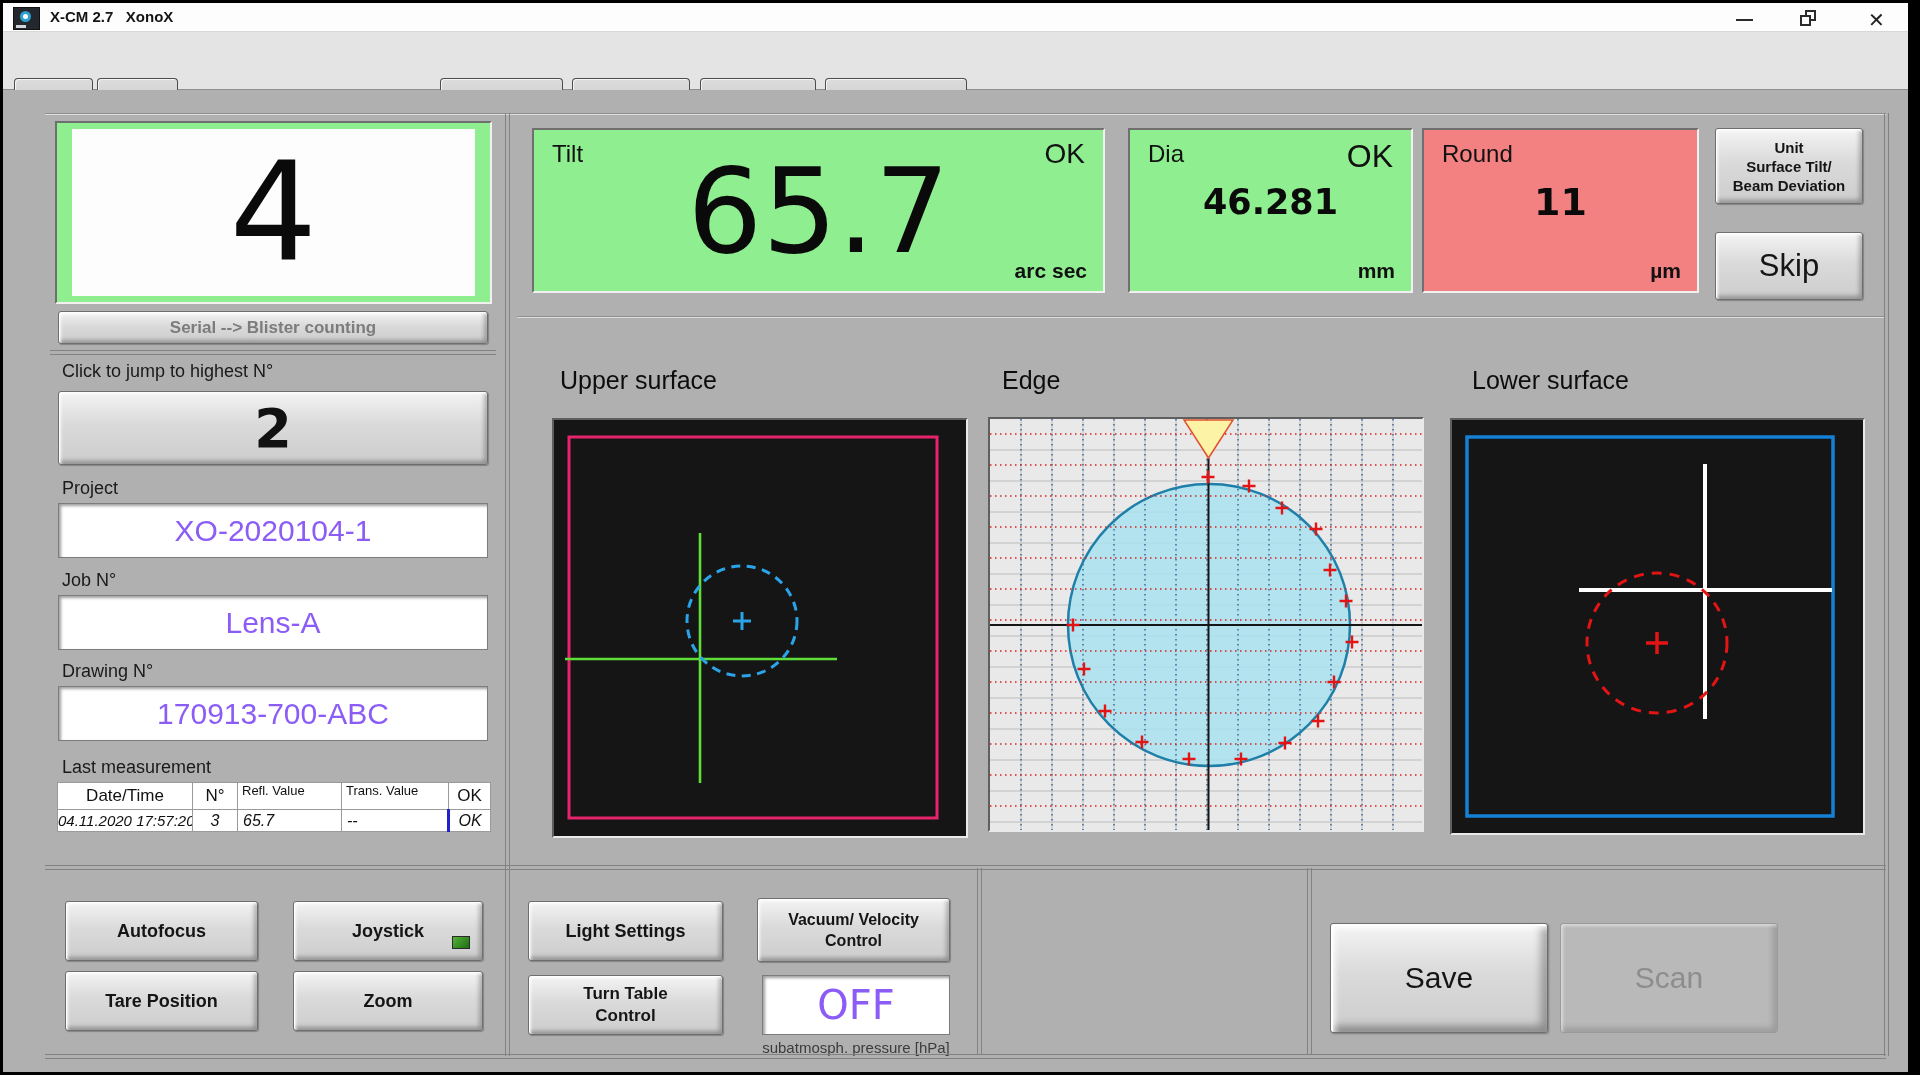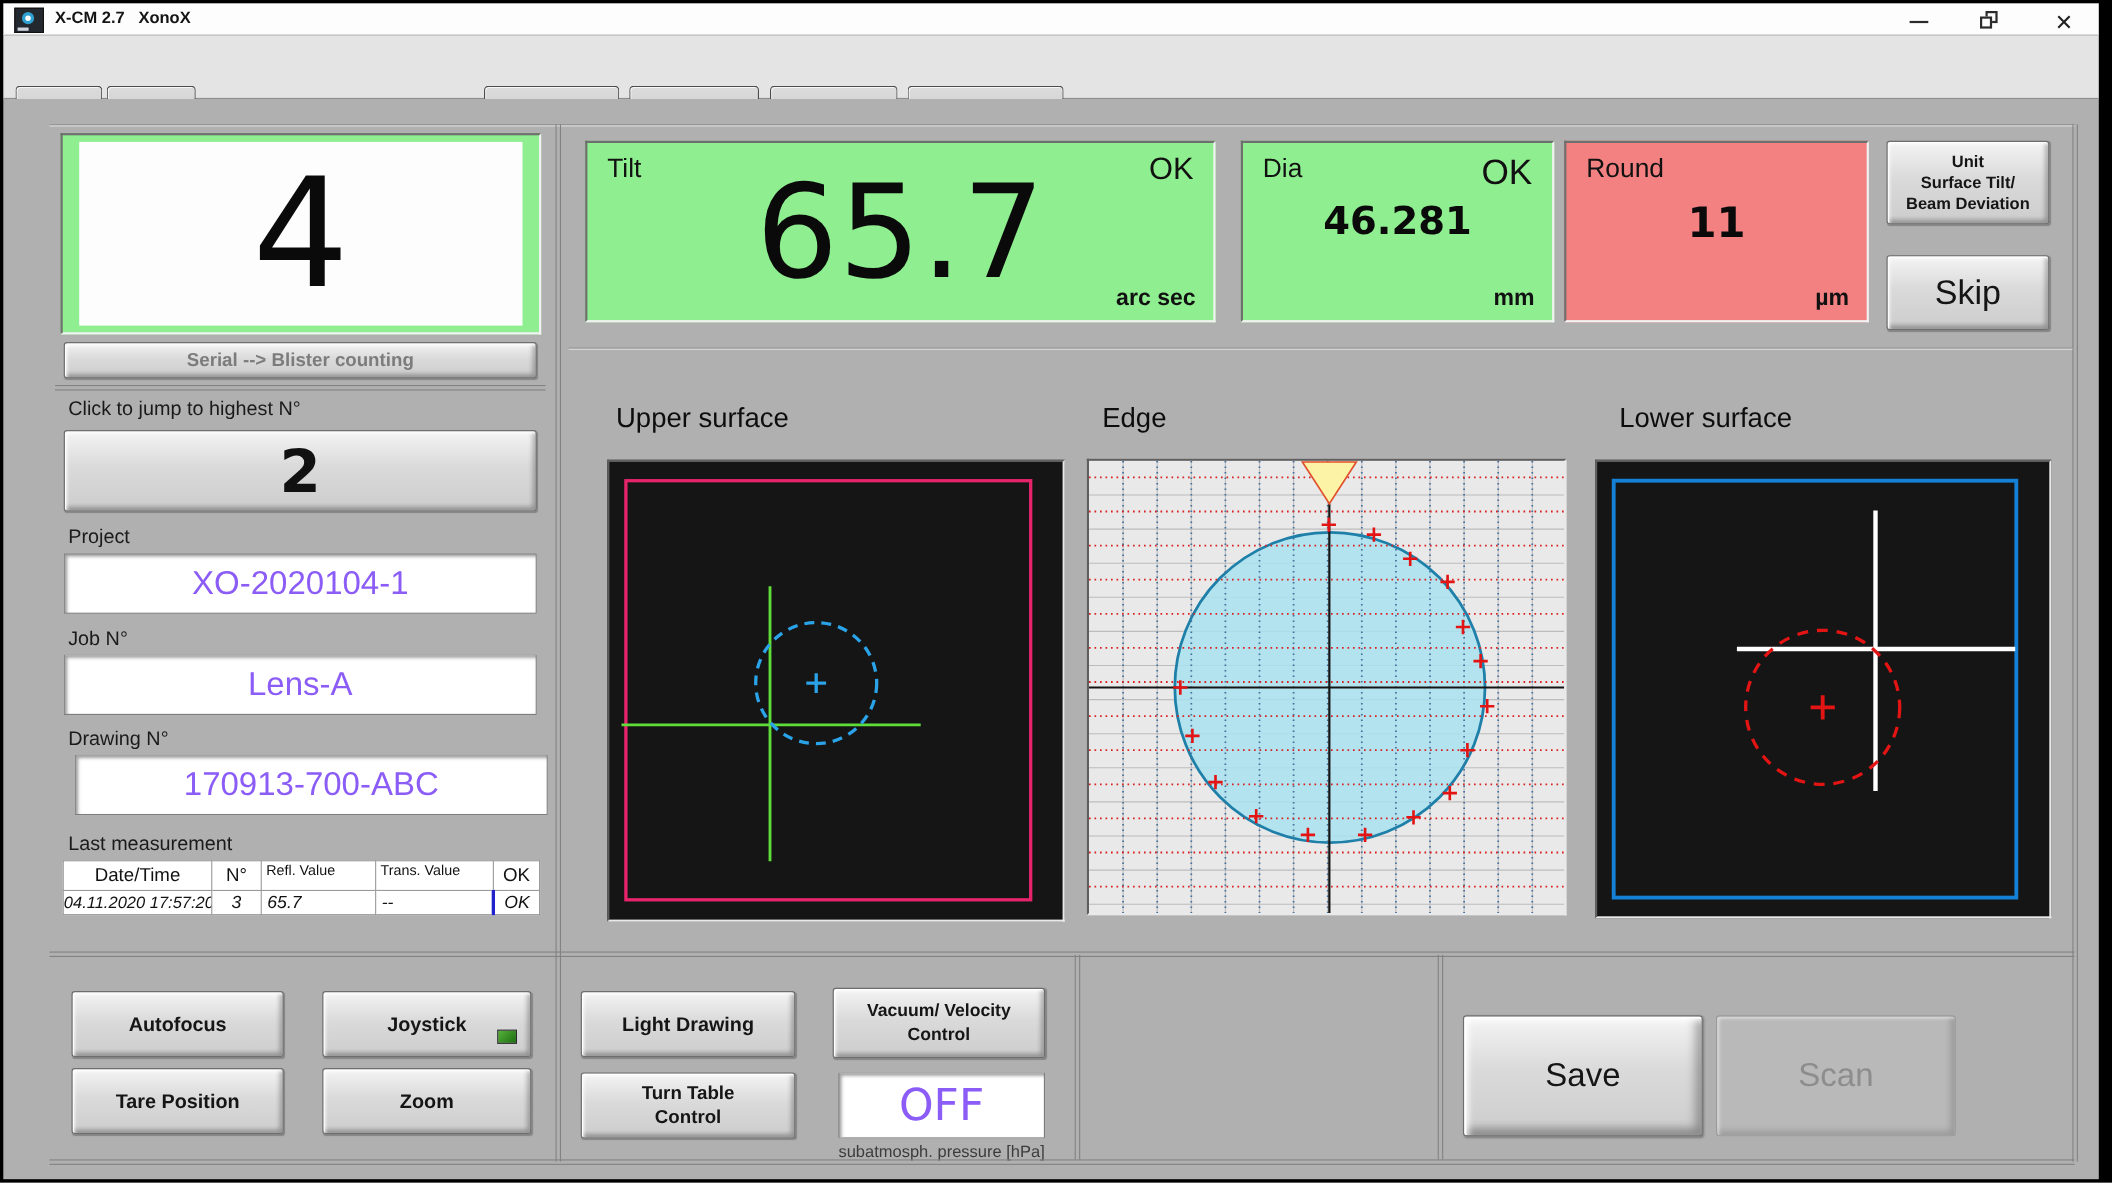--- a/index.html
+++ b/index.html
@@ -107,21 +107,21 @@
     <span class="num-font" style="font-size:54px;font-weight:bold;color:#111;">2</span>
   </div>
 
   <div class="lab" style="left:62px;top:478px;">Project</div>
   <div class="field sunken" style="left:58px;top:503px;width:430px;height:55px;">XO-2020104-1</div>
 
   <div class="lab" style="left:62px;top:570px;">Job N°</div>
   <div class="field sunken" style="left:58px;top:595px;width:430px;height:55px;">Lens-A</div>
 
   <div class="lab" style="left:62px;top:661px;">Drawing N°</div>
-  <div class="field sunken" style="left:68px;top:686px;width:430px;height:55px;">170913-700-ABC</div>
+  <div class="field sunken" style="left:58px;top:686px;width:430px;height:55px;">170913-700-ABC</div>
 
   <div class="lab" style="left:62px;top:757px;">Last measurement</div>
   <table class="lm-table">
     <colgroup>
         <col style="width:135px">
         <col style="width:45px">
         <col style="width:104px">
         <col style="width:107px">
         <col style="width:42px">
       </colgroup>
@@ -272,21 +272,21 @@
   </div>
 
   <div class="btn raised" style="left:293px;top:901px;width:190px;height:60px;">
     <span>Joystick</span>
     <span class="led"></span>
   </div>
   <div class="btn raised" style="left:65px;top:901px;width:193px;height:60px;">Autofocus</div>
   <div class="btn raised" style="left:65px;top:971px;width:193px;height:60px;">Tare Position</div>
   <div class="btn raised" style="left:293px;top:971px;width:190px;height:60px;">Zoom</div>
 
-  <div class="btn raised" style="left:528px;top:901px;width:195px;height:60px;">Light Drawing</div>
+  <div class="btn raised" style="left:528px;top:901px;width:195px;height:60px;">Light Settings</div>
   <div class="btn raised" style="left:757px;top:898px;width:193px;height:64px;font-size:16px;line-height:21px;flex-direction:column;">
     <span>Vacuum/ Velocity</span>
     <span>Control</span>
   </div>
   <div class="btn raised" style="left:528px;top:975px;width:195px;height:60px;font-size:17px;line-height:22px;flex-direction:column;">
     <span>Turn Table</span>
     <span>Control</span>
   </div>
   <div class="field sunken num-font" style="left:762px;top:975px;width:188px;height:60px;font-size:40px;">OFF</div>
   <div class="plabel" style="left:750px;top:1039px;width:212px;">subatmosph. pressure [hPa]</div>

